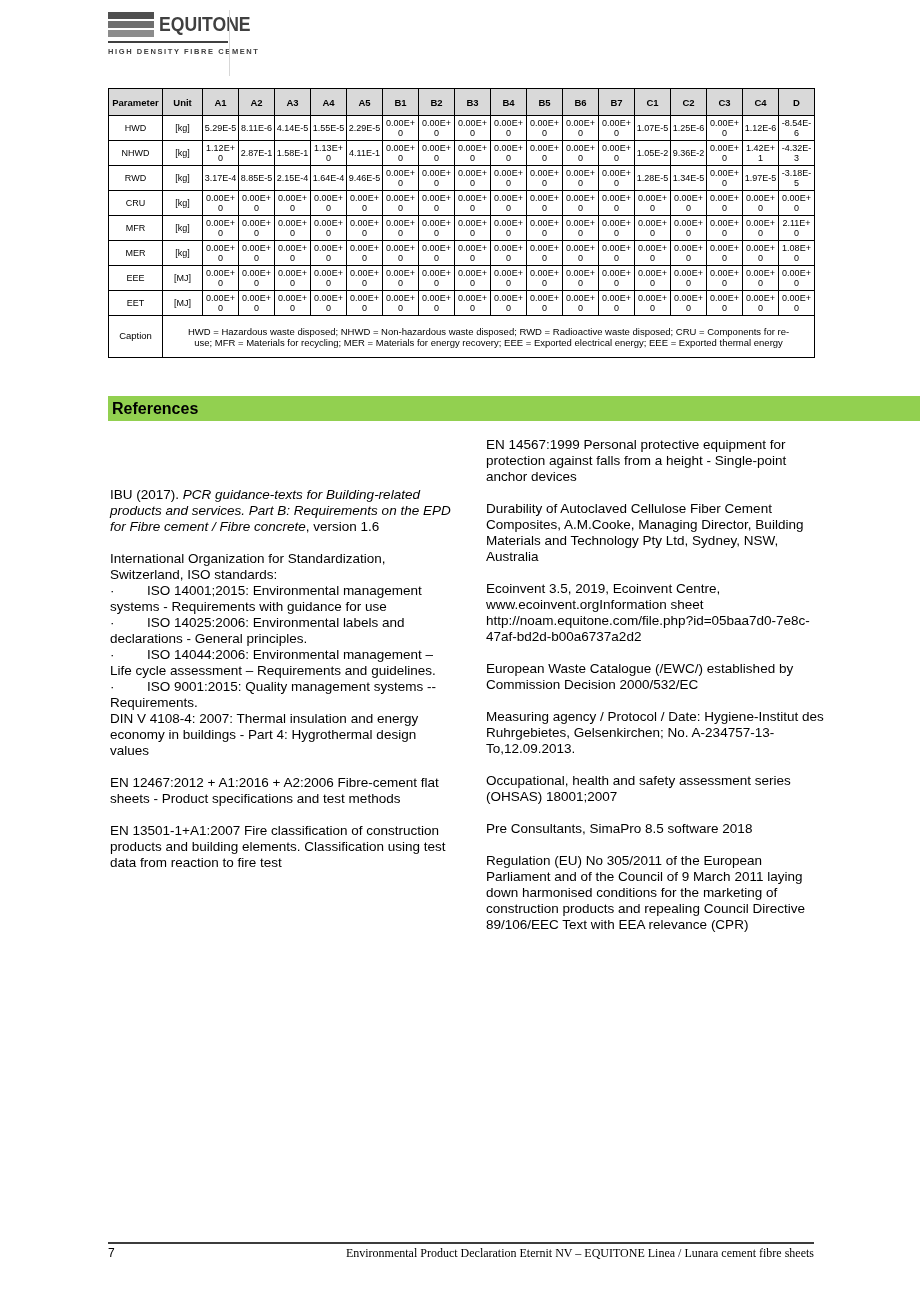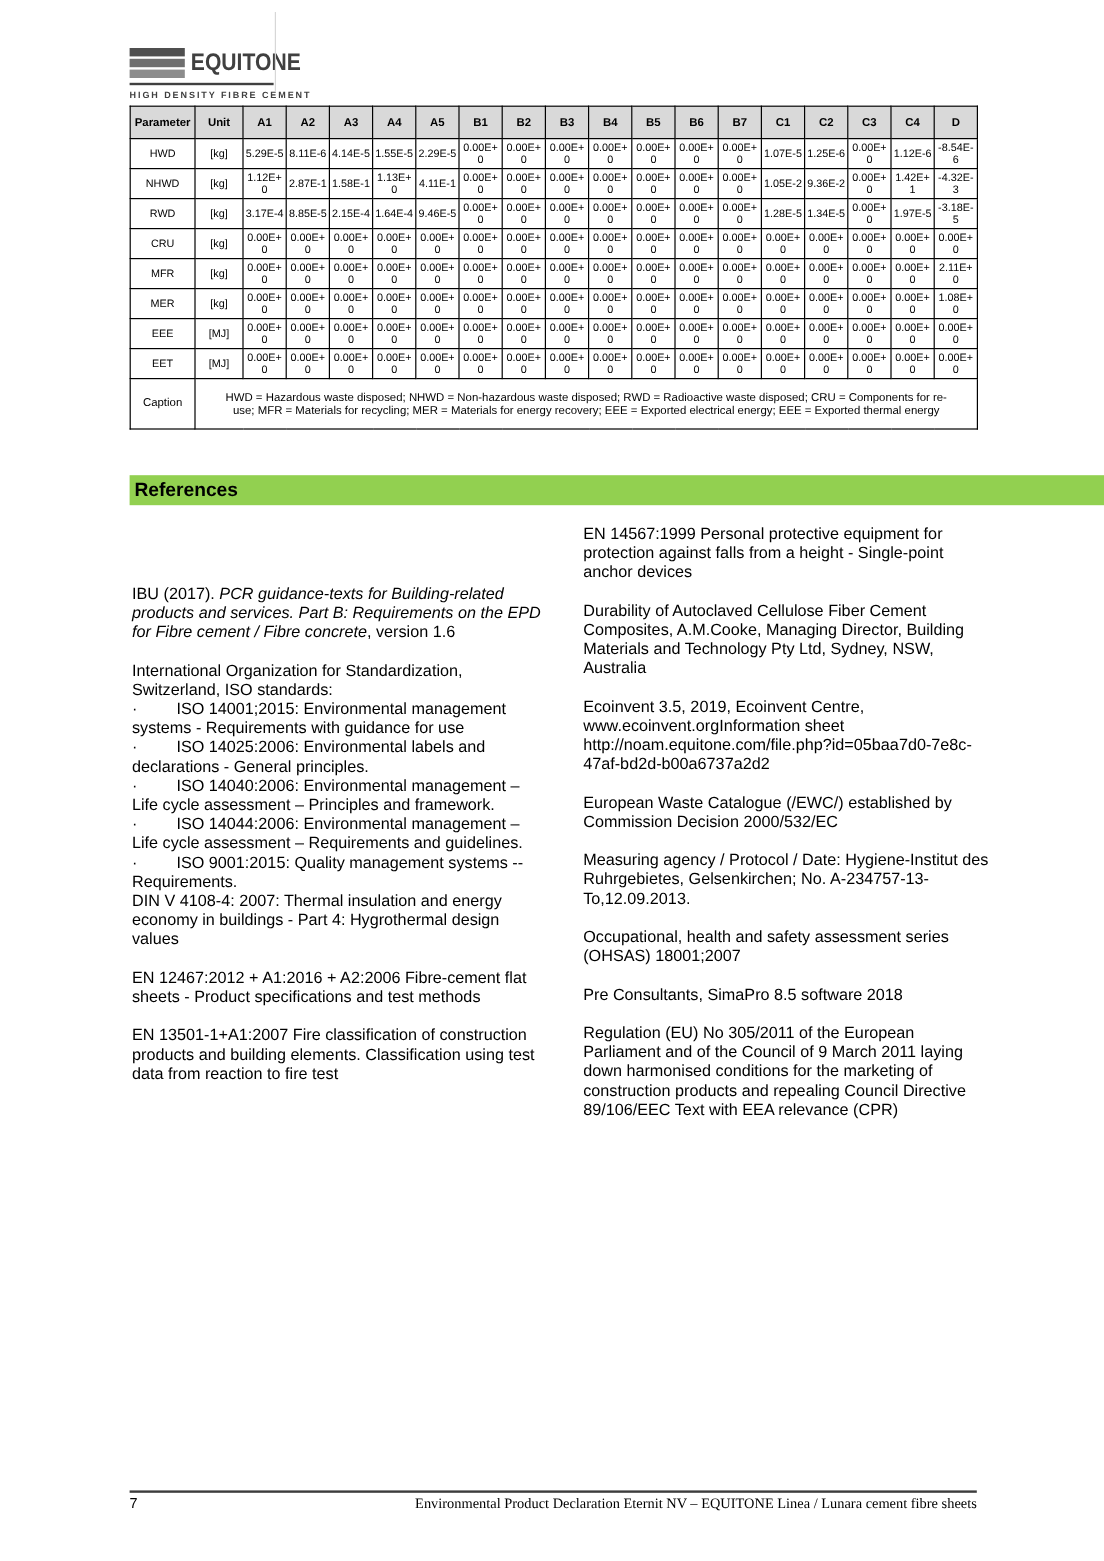--- a/index.html
+++ b/index.html
@@ -8,21 +8,21 @@
     --ink:#000;
     --logo-ink:#404040;
   }
   *{box-sizing:border-box;}
   html,body{margin:0;padding:0;background:#fff;}
   body{font-family:"Liberation Sans",sans-serif;color:var(--ink);}
   .page{position:relative;width:920px;height:1301px;background:#fff;overflow:hidden;}
 
   
   .logo{position:absolute;left:108px;top:12px;width:124px;}
-  .logo-top{display:flex;align-items:center;gap:5px;margin-top:28px;}
+  .logo-top{display:flex;align-items:center;gap:5px;}
   .logo-bars{display:flex;flex-direction:column;gap:2px;}
   .logo-bars .bar{display:block;width:46px;height:7px;}
   .logo-bars .b1{background:#4f4f4f;}
   .logo-bars .b2{background:#6f6f6f;}
   .logo-bars .b3{background:#8c8c8c;}
   .logo-brand{display:inline-block;font-size:20px;font-weight:bold;letter-spacing:0;
     color:var(--logo-ink);transform:scaleX(.88);transform-origin:left center;white-space:nowrap;}
   .logo-rule{width:120px;height:2px;background:var(--logo-ink);margin:4px 0 4px;}
   .logo-tagline{font-size:7.5px;font-weight:bold;letter-spacing:1.6px;color:var(--logo-ink);white-space:nowrap;}
   .logo-edge{position:absolute;left:121px;top:-2px;width:1px;height:66px;background:#d7d7d7;}
@@ -301,21 +301,20 @@
 
   <div class="ref-heading">
     <span>References</span>
   </div>
 
   <div class="col col-left">
     <p class="ref-p"><span>IBU (2017). </span><em>PCR guidance-texts for Building-related products and services. Part B: Requirements on the EPD for Fibre cement / Fibre concrete</em><span>, version 1.6</span></p>
     <p class="ref-p no-gap">International Organization for Standardization, Switzerland, ISO standards:</p>
       <p class="ref-p no-gap"><span class="bullet">·</span><span>ISO 14001;2015: Environmental management systems - Requirements with guidance for use</span></p>
       <p class="ref-p no-gap"><span class="bullet">·</span><span>ISO 14025:2006: Environmental labels and declarations - General principles.</span></p>
-      <p class="ref-p no-gap"><span class="bullet">·</span><span>ISO 14040:2006: Environmental management – Life cycle assessment – Principles and framework.</span></p>
       <p class="ref-p no-gap"><span class="bullet">·</span><span>ISO 14044:2006: Environmental management – Life cycle assessment – Requirements and guidelines.</span></p>
       <p class="ref-p no-gap"><span class="bullet">·</span><span>ISO 9001:2015: Quality management systems -- Requirements.</span></p>
     <p class="ref-p">DIN V 4108-4: 2007: Thermal insulation and energy economy in buildings - Part 4: Hygrothermal design values</p>
     <p class="ref-p">EN 12467:2012 + A1:2016 + A2:2006 Fibre-cement flat sheets - Product specifications and test methods</p>
     <p class="ref-p">EN 13501-1+A1:2007 Fire classification of construction products and building elements. Classification using test data from reaction to fire test</p>
   </div>
 
   <div class="col col-right">
     <p class="ref-p">EN 14567:1999 Personal protective equipment for protection against falls from a height - Single-point anchor devices</p>
       <p class="ref-p">Durability of Autoclaved Cellulose Fiber Cement Composites, A.M.Cooke, Managing Director, Building Materials and Technology Pty Ltd, Sydney, NSW, Australia</p>

